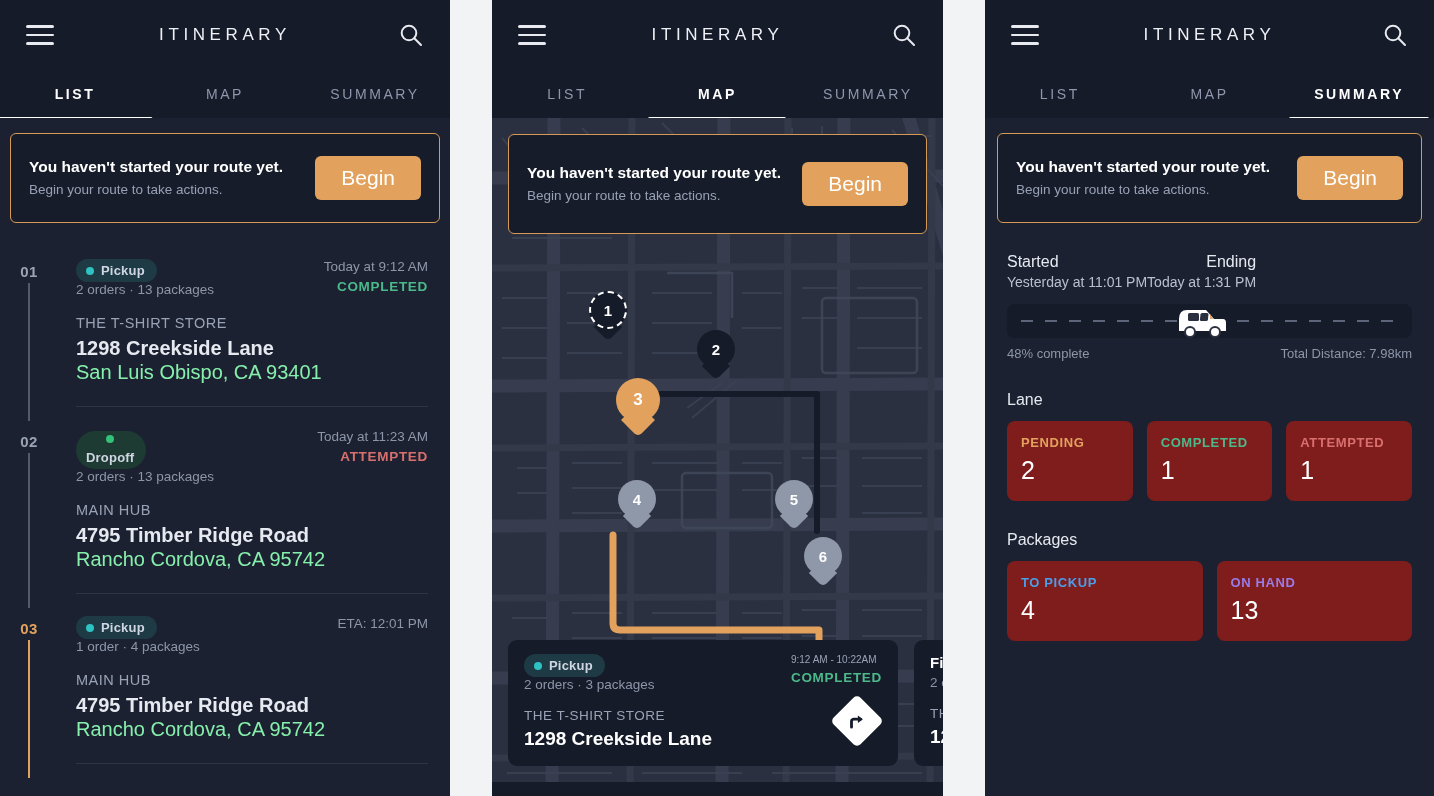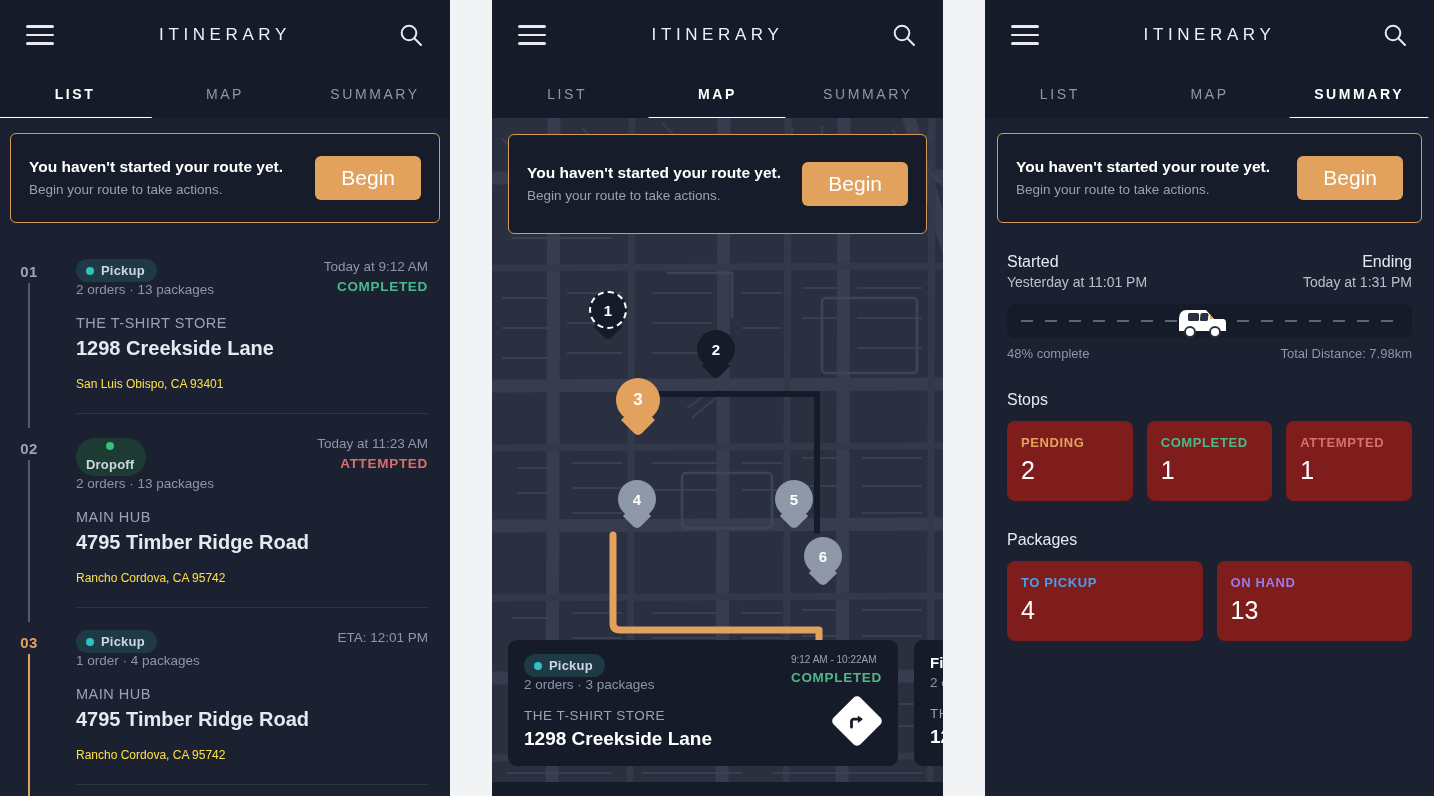--- a/index.html
+++ b/index.html
@@ -104,21 +104,21 @@
   .chip.dropoff .dot { background: #34c278; }
   .meta-line { color: #8d96a9; font-size: 13.5px; margin-top: 0; }
   .right-col { text-align: right; }
   .eta-text { color: #8d96a9; font-size: 13.5px; }
   .status { font-size: 13.5px; font-weight: 700; letter-spacing: .7px; margin-top: 5px; }
   .status.completed { color: #4cb98a; }
   .status.attempted { color: #d9706e; }
 
   .store-name { color: #9aa3b6; font-size: 14.5px; letter-spacing: .5px; margin-top: 18px; }
   .addr1 { color: #e6e9f0; font-size: 20px; font-weight: 700; margin-top: 6px; }
-  .addr2 { color: #fde047; font-size: 12px; margin-top: 17px; }
+  .addr2 { color: #86efac; font-size: 20px; margin-top: 1px; }
   .row-sep { height: 1px; background: #2b3344; margin-top: 22px; }
 
   
   .map-canvas { position: absolute; inset: 0; background: #2b3040; overflow: hidden; }
   .map-bottom-bar { position: absolute; left:0; right:0; bottom:0; height: 14px; background: #151b28; }
   .map-banner-wrap { position: absolute; left: 16px; right: 16px; top: 16px; z-index: 5; }
   .map-banner-wrap .banner { height: 100px; }
 
   .map-cards { position: absolute; left: 16px; bottom: 30px; display: flex; gap: 16px; z-index: 5; }
   .map-card {
@@ -153,21 +153,21 @@
   }
   .pin.dark .head, .pin.dark .tail { background: #151b28; }
   .pin.dark.dashed .head { border: 2px dashed #ffffff; }
   .pin.orange .head, .pin.orange .tail { background: #e2a25e; }
   .pin.grey .head, .pin.grey .tail { background: #8f98a8; }
 
   
   .sum-wrap { padding: 15px 12px 0 12px; }
   .sum-wrap .banner { height: 90px; }
   .sum-section { padding: 0 22px; }
-  .sum-times { display: flex; justify-content: space-between; margin-top: 30px; }
+  .sum-times { display: flex; margin-top: 30px; }
   .sum-lbl { color: #e6e9f0; font-size: 16px; font-weight: 400; }
   .sum-val { color: #b8c0cf; font-size: 14px; margin-top: 3px; }
   .sum-right { text-align: right; }
   .progress-track {
     height: 34px; border-radius: 8px; background: #151b28;
     margin-top: 14px; position: relative;
     display: flex; align-items: center; padding: 0 14px;
   }
   .dash-line { flex: 1; height: 2px;
     background: repeating-linear-gradient(to right, #5d6678 0 12px, transparent 12px 24px); }
@@ -508,21 +508,21 @@
               <circle cx="42" cy="32" r="5" fill="#ffffff" stroke="#2b3040" stroke-width="2"></circle>
               <path d="M37 14 L40 19 L37 19 Z" fill="#e2a25e"></path>
             </svg>
           </div>
         </div>
         <div class="prog-foot">
           <span>48% complete</span>
           <span>Total Distance: 7.98km</span>
         </div>
 
-        <div class="group-title">Stops</div>
+        <div class="group-title">Lane</div>
         <div class="stat-grid">
           <div class="stat-card">
             <div class="stat-label" style="color:#e2a25e">PENDING</div>
             <div class="stat-value">2</div>
           </div>
           <div class="stat-card">
             <div class="stat-label" style="color:#4cb98a">COMPLETED</div>
             <div class="stat-value">1</div>
           </div>
           <div class="stat-card">

